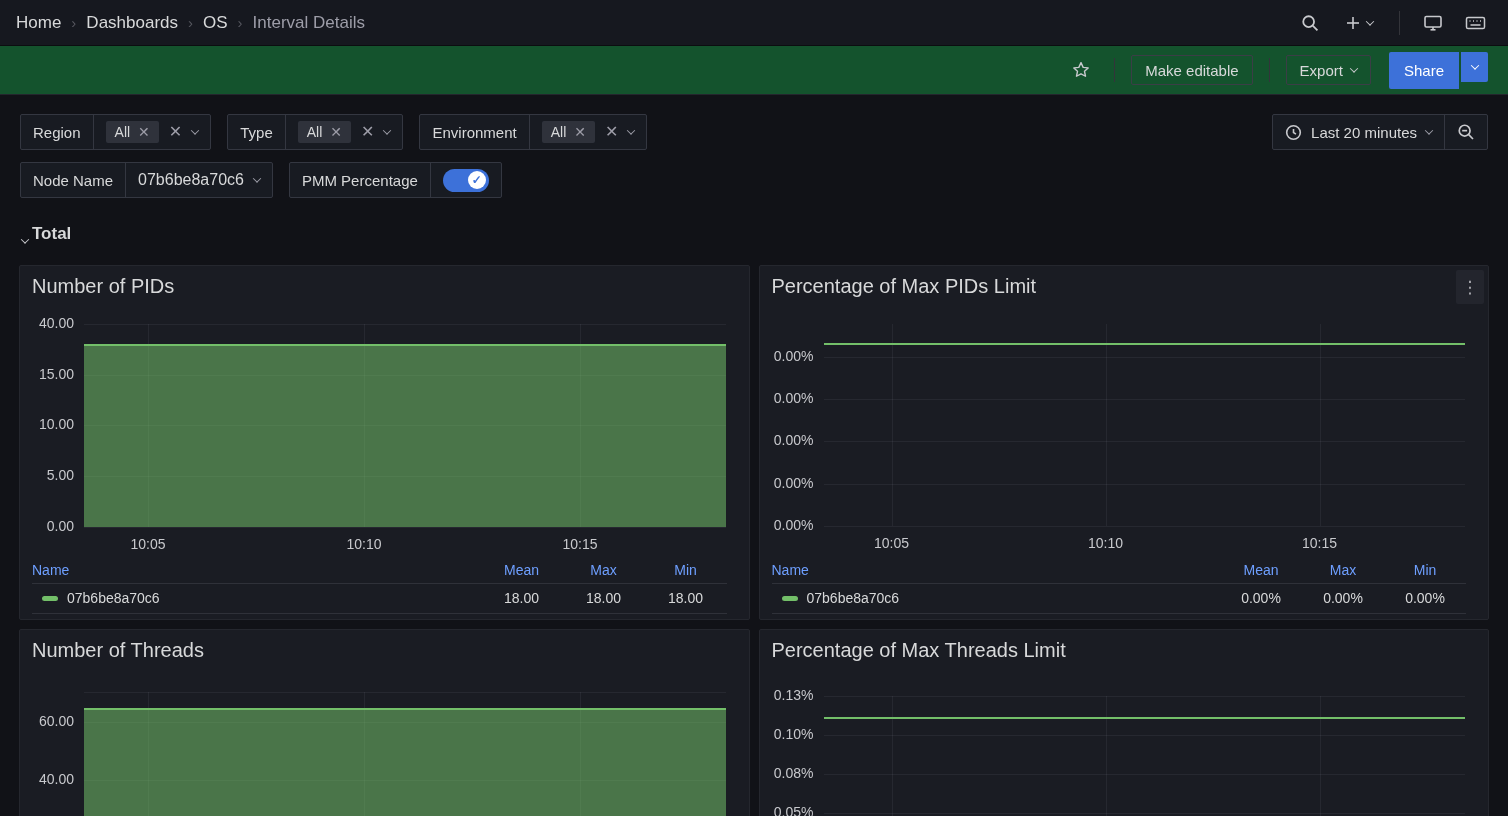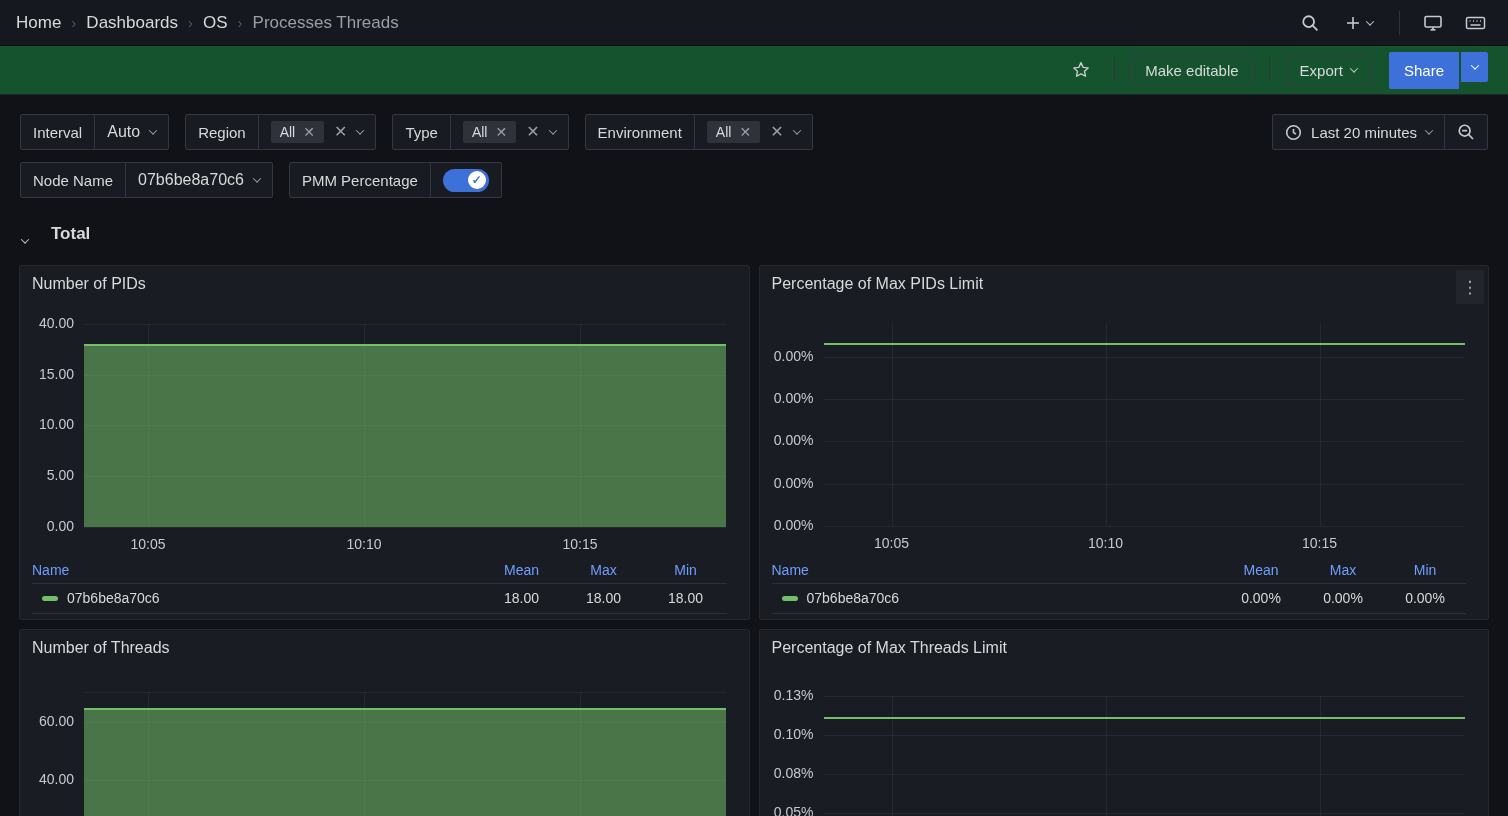--- a/index.html
+++ b/index.html
@@ -92,35 +92,35 @@
     width:46px; height:23px; border-radius:12px; background:#3d71d9; position:relative; cursor:pointer;
     align-self:center; margin:0 12px;
   }
   .toggle .knob {
     position:absolute; right:3px; top:2.5px; width:18px; height:18px; border-radius:50%;
     background:#fff; display:flex; align-items:center; justify-content:center;
     color:#3d71d9; font-size:12px; font-weight:700;
   }
   
   .section-head {
-    display:flex; align-items:flex-end; gap:23px; padding:26px 20px 0 22px; cursor:pointer;
+    display:flex; align-items:flex-end; gap:4px; padding:26px 20px 0 22px; cursor:pointer;
   }
   .section-title { font-size:17px; font-weight:700; color:#d8d9da; }
   
   .grid {
     margin-top:21px; padding:0 19px;
     display:grid; grid-template-columns:1fr 1fr; gap:9px;
     grid-auto-rows:355px;
   }
   .panel {
     position:relative; background:#1a1c23; border:1px solid #25272e; border-radius:2px;
     overflow:hidden;
   }
   .panel-title {
-    position:absolute; top:9px; left:12px; font-size:16px; font-weight:500; color:#d8d9da;
+    position:absolute; top:9px; left:12px; font-size:20px; font-weight:500; color:#d8d9da;
     cursor:pointer; z-index:3;
   }
   .kebab {
     position:absolute; top:4px; right:4px; width:28px; height:34px; background:#23252d;
     border:none; border-radius:2px; color:#b0b1b7; font-size:17px; cursor:pointer; z-index:4;
     display:flex; align-items:center; justify-content:center; line-height:1;
   }
   .chart { position:absolute; inset:0; z-index:1; }
   .ylabel { position:absolute; font-size:14px; color:#c8c9cd; text-align:right; }
   .xlabel { position:absolute; font-size:14px; color:#c8c9cd; text-align:center; }
@@ -148,21 +148,21 @@
 <body>
 
 <header class="nav">
   <nav class="crumbs">
     <span class="crumb">Home</span>
     <span class="crumb-sep">›</span>
     <span class="crumb">Dashboards</span>
     <span class="crumb-sep">›</span>
     <span class="crumb">OS</span>
     <span class="crumb-sep">›</span>
-    <span class="crumb current">Processes Threads</span>
+    <span class="crumb current">Interval Details</span>
   </nav>
   <div class="nav-right">
     <button class="icon-btn">
       <svg width="18" height="18" viewBox="0 0 16 16" fill="none" stroke="#c8c9cd" stroke-width="1.6">
         <circle cx="6.8" cy="6.8" r="4.8"></circle>
           <line x1="10.4" y1="10.4" x2="14.6" y2="14.6"></line>
       </svg>
     </button>
     <button class="icon-btn" style="width:48px;gap:6px;">
       <svg width="16" height="16" viewBox="0 0 16 16" stroke="#c8c9cd" stroke-width="1.6">
@@ -211,27 +211,20 @@
     <button class="share-main">Share</button>
     <button class="share-caret">
       <span class="chev white"></span>
     </button>
   </div>
 </div>
 
 <div class="controls">
   <div class="ctrl-row">
 
-    <div class="vargroup">
-      <span class="varlabel">Interval</span>
-      <span class="varvalue">
-        <span style="font-size:16px;">Auto</span>
-        <span class="chev"></span>
-      </span>
-    </div>
 
     <div class="vargroup">
       <span class="varlabel">Region</span>
       <span class="varvalue">
         <span class="chip">
           <span>All</span>
           <span class="x">✕</span>
         </span>
         <span class="clear-x">✕</span>
         <span class="chev"></span>

